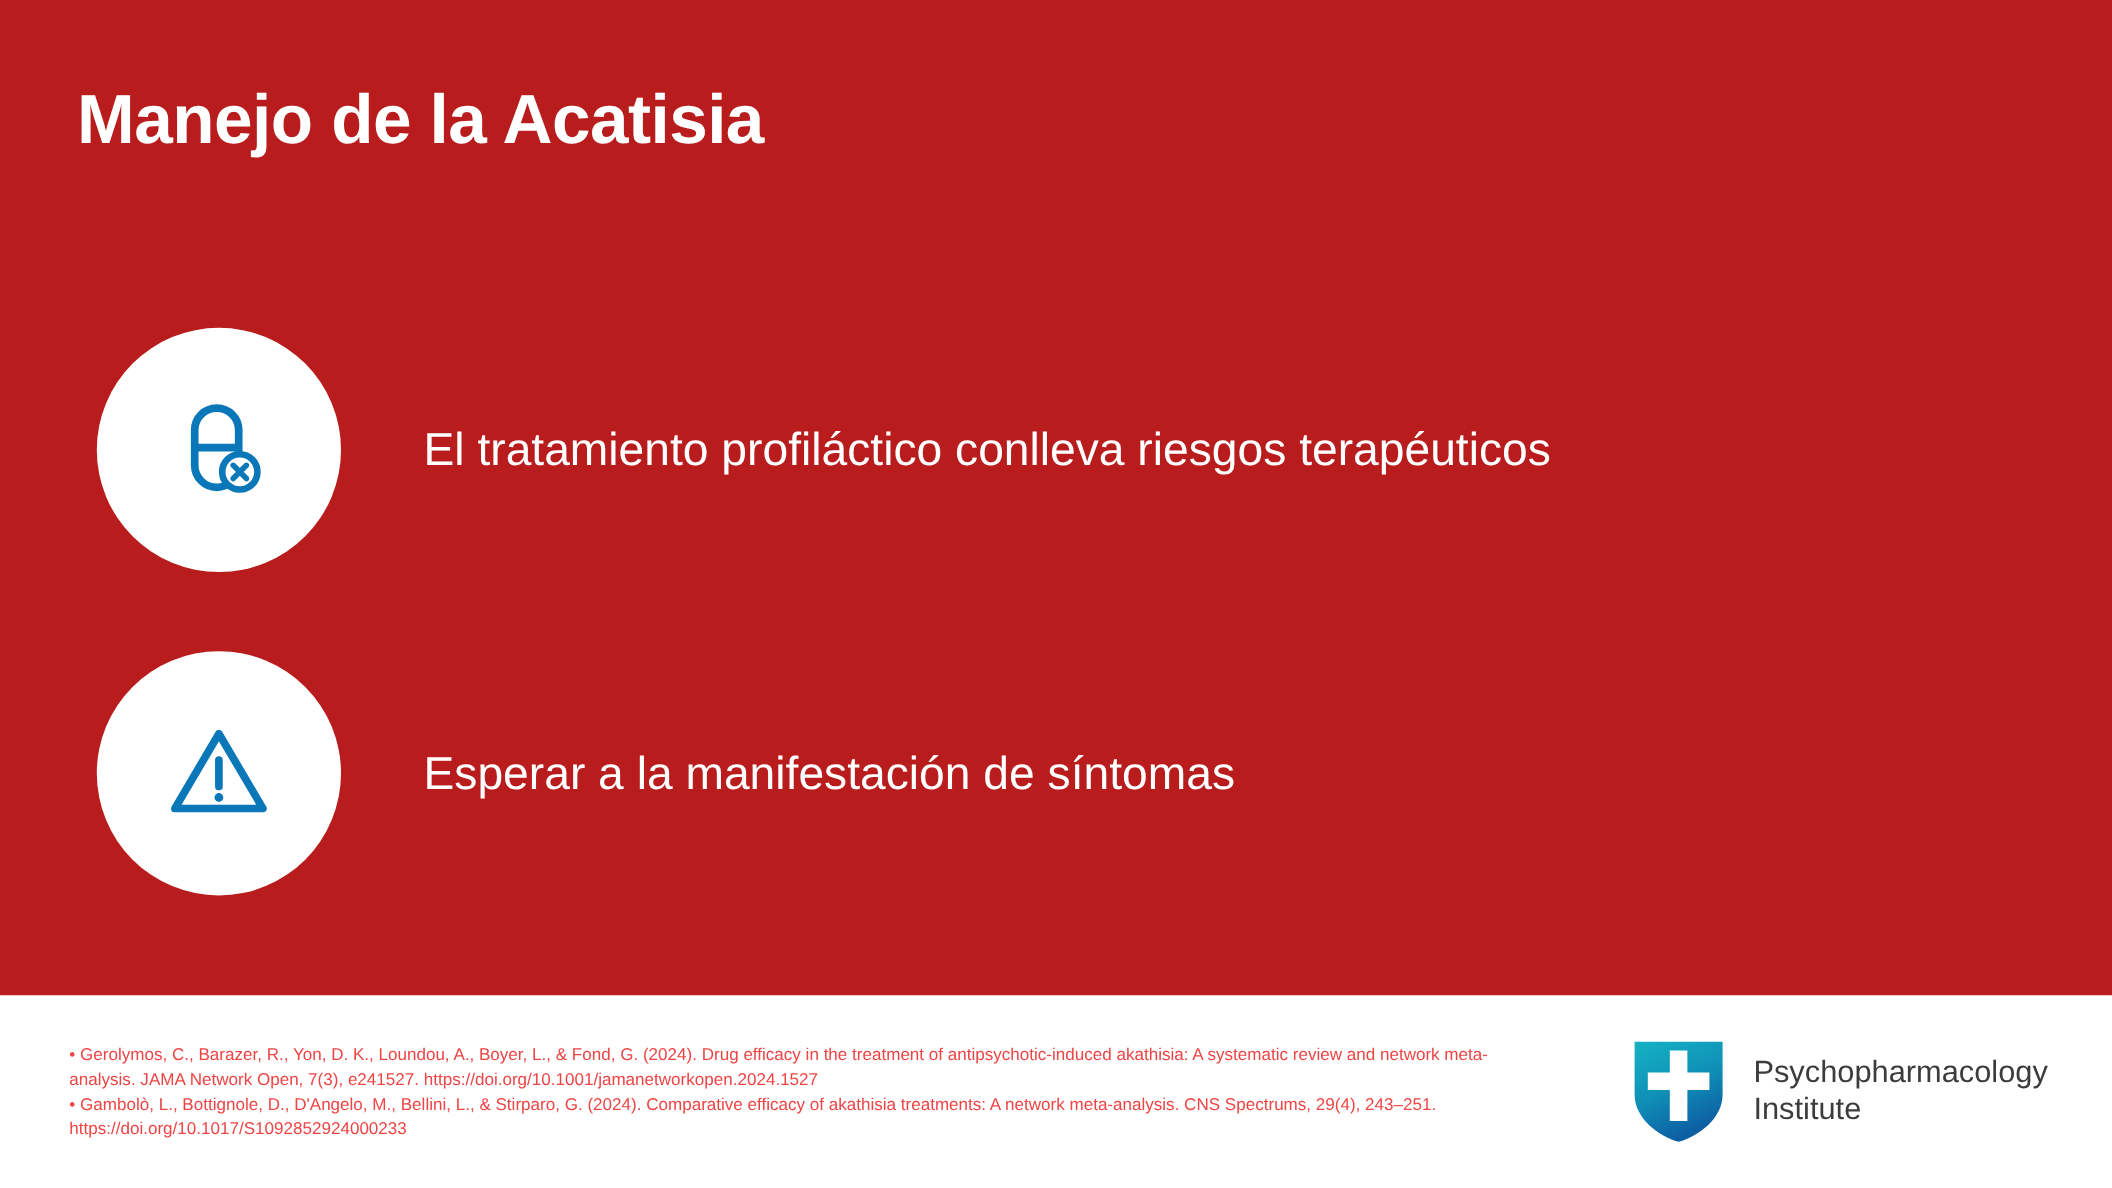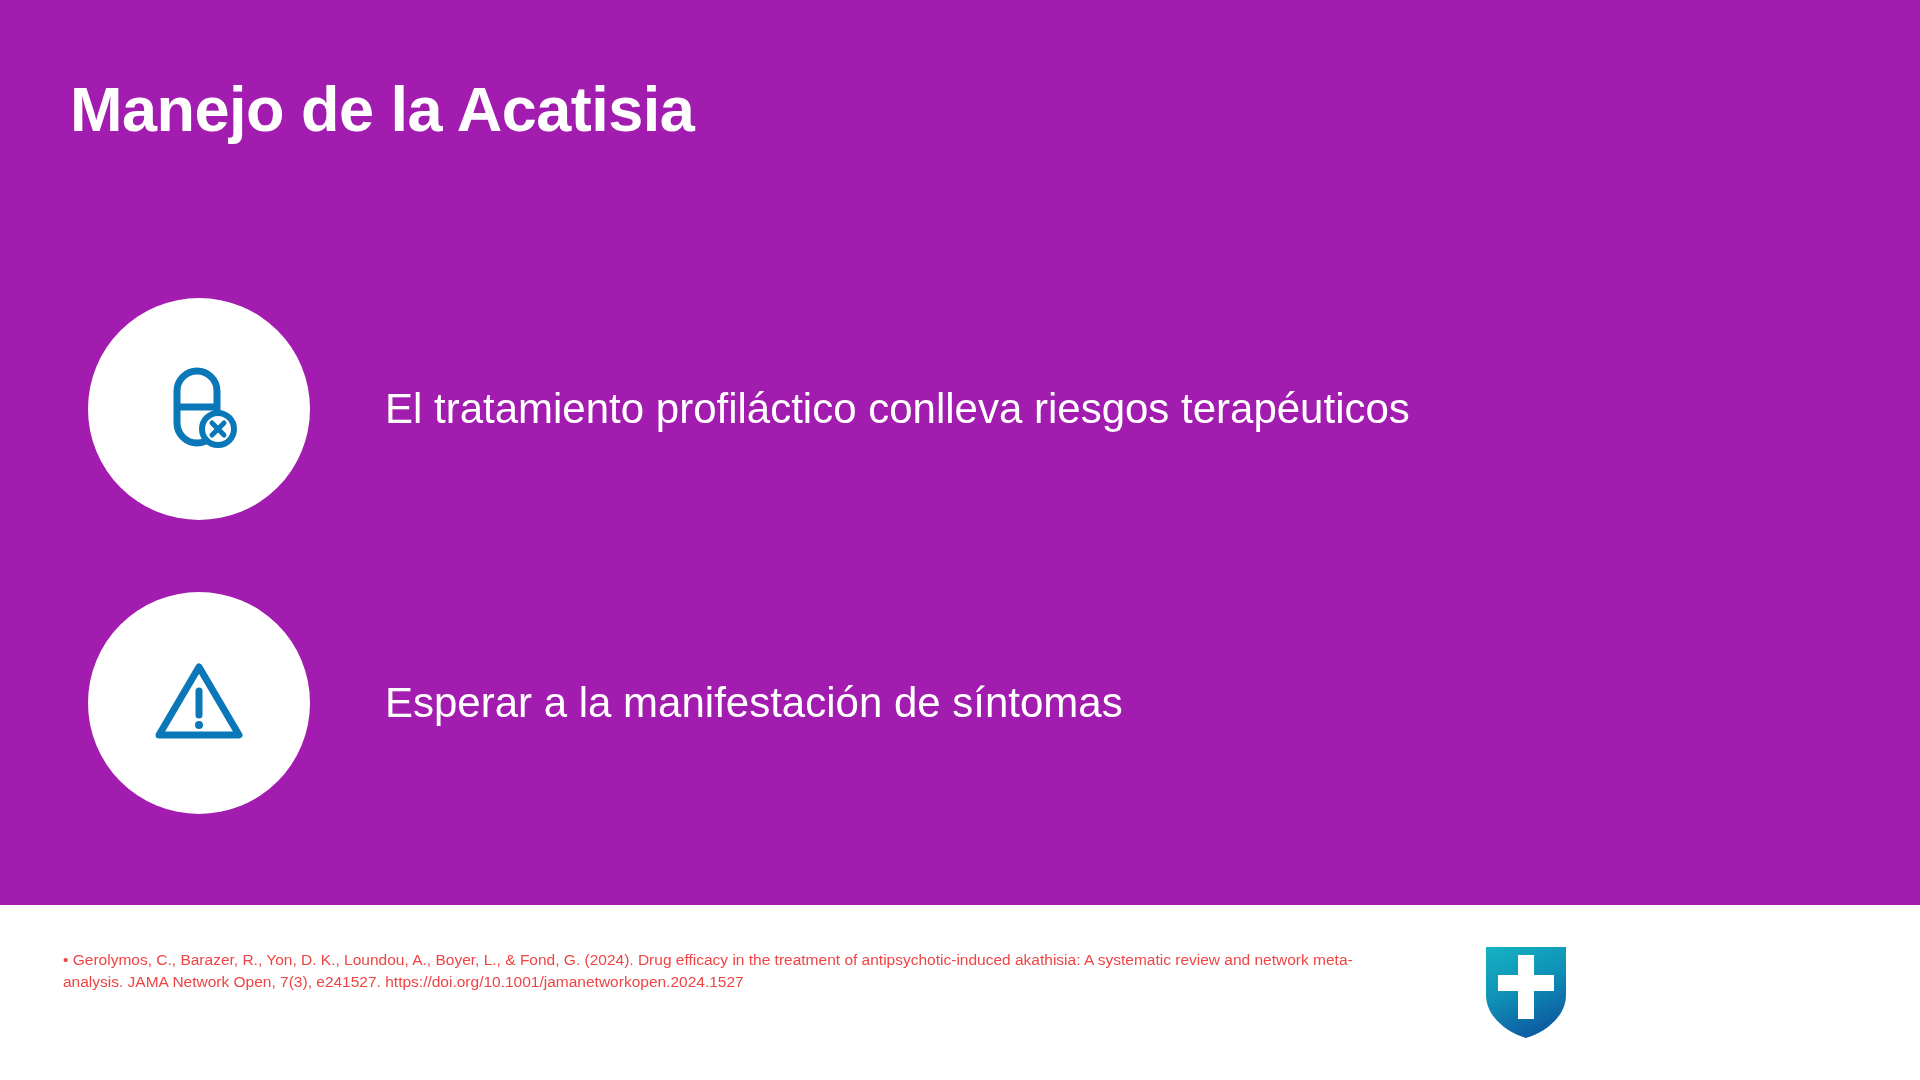--- a/index.html
+++ b/index.html
@@ -18,21 +18,21 @@
     width: 1920px;
     height: 1080px;
     background: #ffffff;
   }
   .slide-body {
     position: absolute;
     left: 0;
     top: 0;
     width: 1920px;
     height: 905px;
-    background: #a21caf;
+    background: #b91c1c;
   }
   .slide-title {
     position: absolute;
     left: 70px;
     top: 73px;
     font-size: 63px;
     font-weight: bold;
     color: #ffffff;
     letter-spacing: -0.5px;
     white-space: nowrap;
@@ -140,32 +140,37 @@
         </span>
       </div>
       <div class="bullet-text">El tratamiento profiláctico conlleva riesgos terapéuticos</div>
     </div>
 
   </div>
 
   <div class="footer">
     <div class="refs">
       <p>• Gerolymos, C., Barazer, R., Yon, D. K., Loundou, A., Boyer, L., &amp; Fond, G. (2024). Drug efficacy in the treatment of antipsychotic-induced akathisia: A systematic review and network meta-analysis. JAMA Network Open, 7(3), e241527. https://doi.org/10.1001/jamanetworkopen.2024.1527</p>
+      <p>• Gambolò, L., Bottignole, D., D'Angelo, M., Bellini, L., &amp; Stirparo, G. (2024). Comparative efficacy of akathisia treatments: A network meta-analysis. CNS Spectrums, 29(4), 243–251. https://doi.org/10.1017/S1092852924000233</p>
     </div>
 
     <div class="logo-block">
       <span class="logo-mark">
         <svg width="92" height="100" viewBox="0 0 92 100" xmlns="http://www.w3.org/2000/svg">
           <defs>
             <linearGradient id="shieldGrad" x1="0" y1="0" x2="0.4" y2="1">
               <stop offset="0%" stop-color="#15b3c4"></stop>
               <stop offset="55%" stop-color="#0f8fb6"></stop>
               <stop offset="100%" stop-color="#0d5fa3"></stop>
             </linearGradient>
           </defs>
           <path d="M6 6 H86 V54 C86 76 64 92 46 97 C28 92 6 76 6 54 Z" fill="url(#shieldGrad)"></path>
           <path d="M38 14 H54 V34 H74 V50 H54 V78 H38 V50 H18 V34 H38 Z" fill="#ffffff"></path>
         </svg>
       </span>
+      <span class="logo-text">
+        <span class="l1">Psychopharmacology</span>
+        <span class="l2">Institute</span>
+      </span>
     </div>
   </div>
 
 </div>
 
 </body></html>

